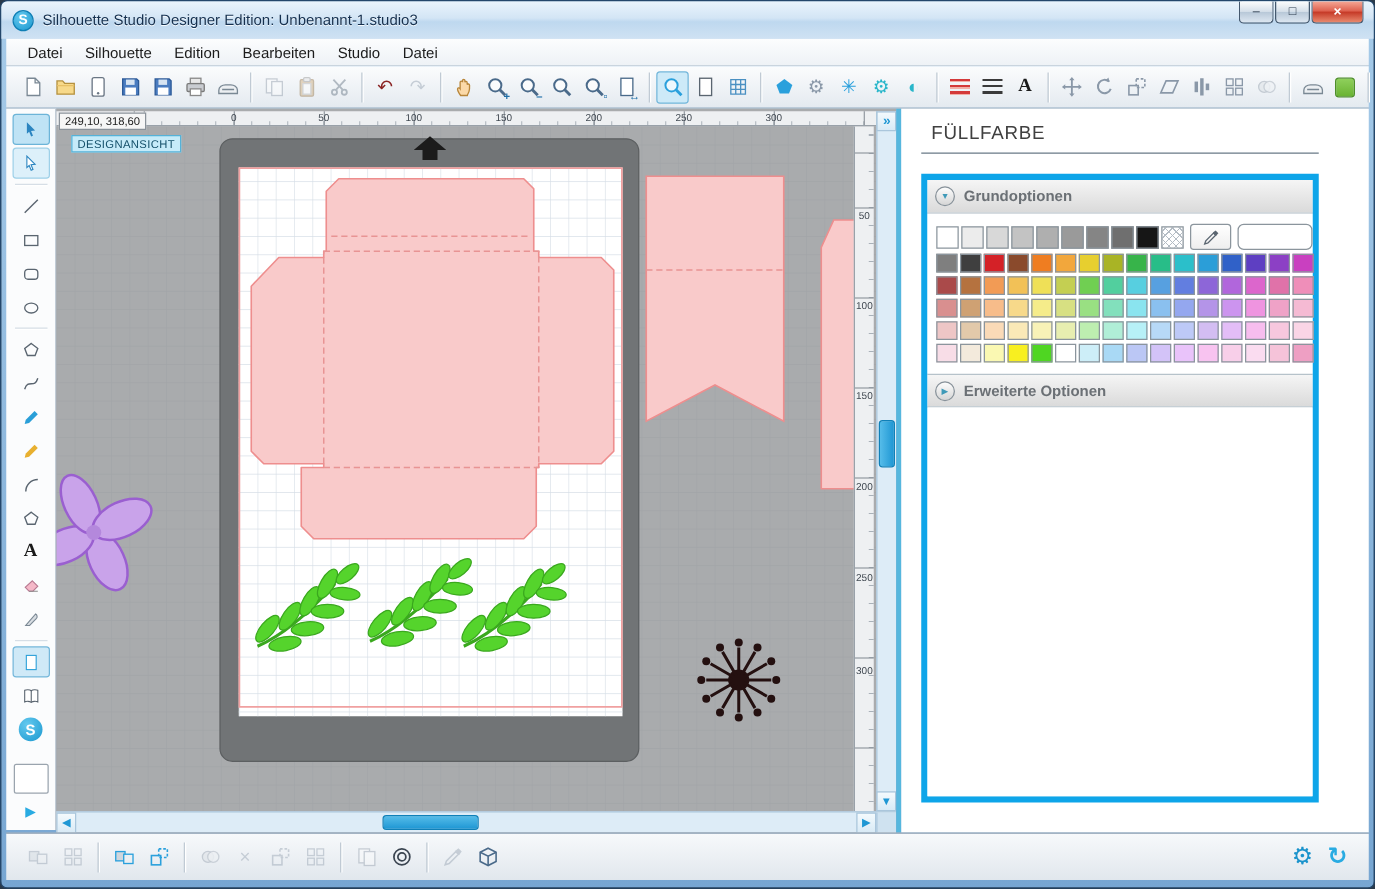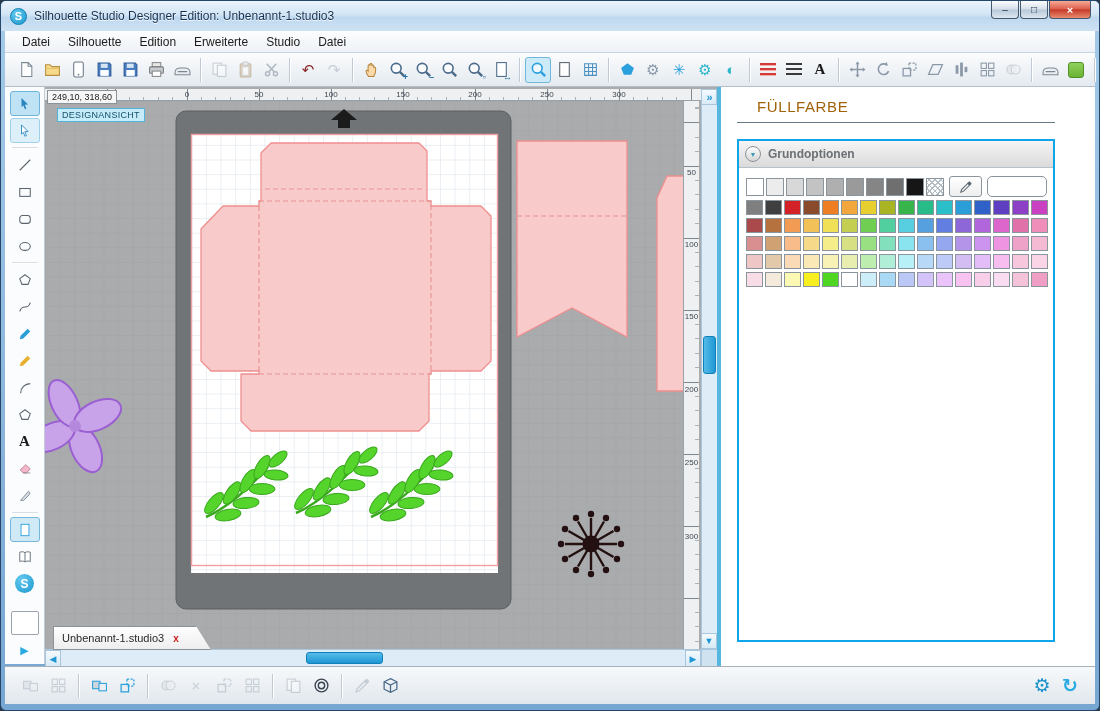--- a/index.html
+++ b/index.html
@@ -93,23 +93,23 @@
 .hscroll{position:absolute;left:0;top:562px;width:672px;height:17px;background:#ddecf7;border-top:1px solid #aac6dc}
 .hs-left{left:0;top:0;height:17px}.hs-right{left:640px;top:0;height:17px}
 .hs-corner{position:absolute;left:656px;top:0;width:16px;height:17px;background:#cfe2f0;border-left:1px solid #aac6dc}
 .hs-thumb{position:absolute;left:261px;top:2px;width:77px;height:12px;background:linear-gradient(#55bce9,#1f97d4);
  border:1px solid #0f80b8;border-radius:3px}
 .chev{font-size:11px;font-weight:bold;letter-spacing:-1px}
 
 
 .splitter{position:absolute;left:716px;top:86px;width:4px;height:579px;background:#56b7de}
 .rightpanel{position:absolute;left:720px;right:4px;top:86px;height:579px;background:#fff}
-.ptitle{position:absolute;left:36px;top:11px;font-size:15px;letter-spacing:.6px;color:#a16207}
+.ptitle{position:absolute;left:24px;top:11px;font-size:15px;letter-spacing:.6px;color:#404040}
 .pline{position:absolute;left:16px;top:35px;width:318px;height:1px;background:#697a87}
-.pbox{position:absolute;left:16px;top:52px;width:318px;height:503px;border:2px solid #0ea5e9;background:#fff;
+.pbox{position:absolute;left:16px;top:52px;width:318px;height:503px;border:5px solid #0ea5e9;background:#fff;
  display:flex;flex-direction:column}
 .phead{height:27px;background:linear-gradient(#f5f5f5,#dadada);border-bottom:1px solid #b6c2ca;display:flex;
  align-items:center;padding-left:6px;gap:7px;flex:none}
 .phead.bordertop{border-top:1px solid #b6c2ca}
 .pcirc{width:16px;height:16px;border-radius:50%;background:linear-gradient(#fdfdfd,#d6d6d6);border:1px solid #88929a;
  display:flex;align-items:center;justify-content:center;font-size:7px;color:#3f9ab8;flex:none}
 .phlabel{font-size:12px;font-weight:bold;color:#6b7075}
 .palette{padding:8px 7px 9px;background:#fff;flex:none}
 .prow-s{display:flex;gap:2px;align-items:center}
 .pal{display:flex;gap:2px;margin-top:3px}
@@ -314,21 +314,21 @@
       <div class="wbtn close">
           <span>×</span>
         </div>
     </div>
   </div>
 
   <div class="menubar">
     <span class="mitem">Datei</span>
     <span class="mitem">Silhouette</span>
     <span class="mitem">Edition</span>
-    <span class="mitem">Erweiterte</span>
+    <span class="mitem">Bearbeiten</span>
     <span class="mitem">Studio</span>
     <span class="mitem">Datei</span>
   </div>
 
   <div class="toolbar">
     <div class="btn">
         <svg class="ic">
           <use href="#i-doc"></use>
         </svg>
       </div>
@@ -687,24 +687,20 @@
       <div class="vruler" style="left:638px;top:0">
         <span>50</span>
         <span>100</span>
         <span>150</span>
         <span>200</span>
         <span>250</span>
         <span>300</span>
       </div>
     </div>
 
-    <div class="doctab">
-      <span>Unbenannt-1.studio3</span>
-      <span class="tabx">x</span>
-    </div>
 
     <div class="vscroll">
       <div class="sbtn vs-top">
           <span class="chev">»</span>
         </div>
       <div class="vs-thumb"></div>
       <div class="sbtn vs-bot">
           <span>▼</span>
         </div>
     </div>
@@ -837,20 +833,26 @@
             <div class="sw" style="background: rgb(187, 199, 245);"></div>
             <div class="sw" style="background: rgb(211, 195, 248);"></div>
             <div class="sw" style="background: rgb(233, 195, 250);"></div>
             <div class="sw" style="background: rgb(248, 195, 240);"></div>
             <div class="sw" style="background: rgb(248, 207, 233);"></div>
             <div class="sw" style="background: rgb(250, 220, 240);"></div>
             <div class="sw" style="background: rgb(245, 195, 217);"></div>
             <div class="sw" style="background: rgb(238, 159, 195);"></div>
           </div>
       </div>
+      <div class="phead bordertop">
+        <span class="pcirc">
+            <span>▶</span>
+          </span>
+        <span class="phlabel">Erweiterte Optionen</span>
+      </div>
       <div class="pblank"></div>
     </div>
   </div>
 
   <div class="bottombar">
     <div class="bbtn dis c-gray">
         <svg class="ic">
           <use href="#i-group"></use>
         </svg>
       </div>

